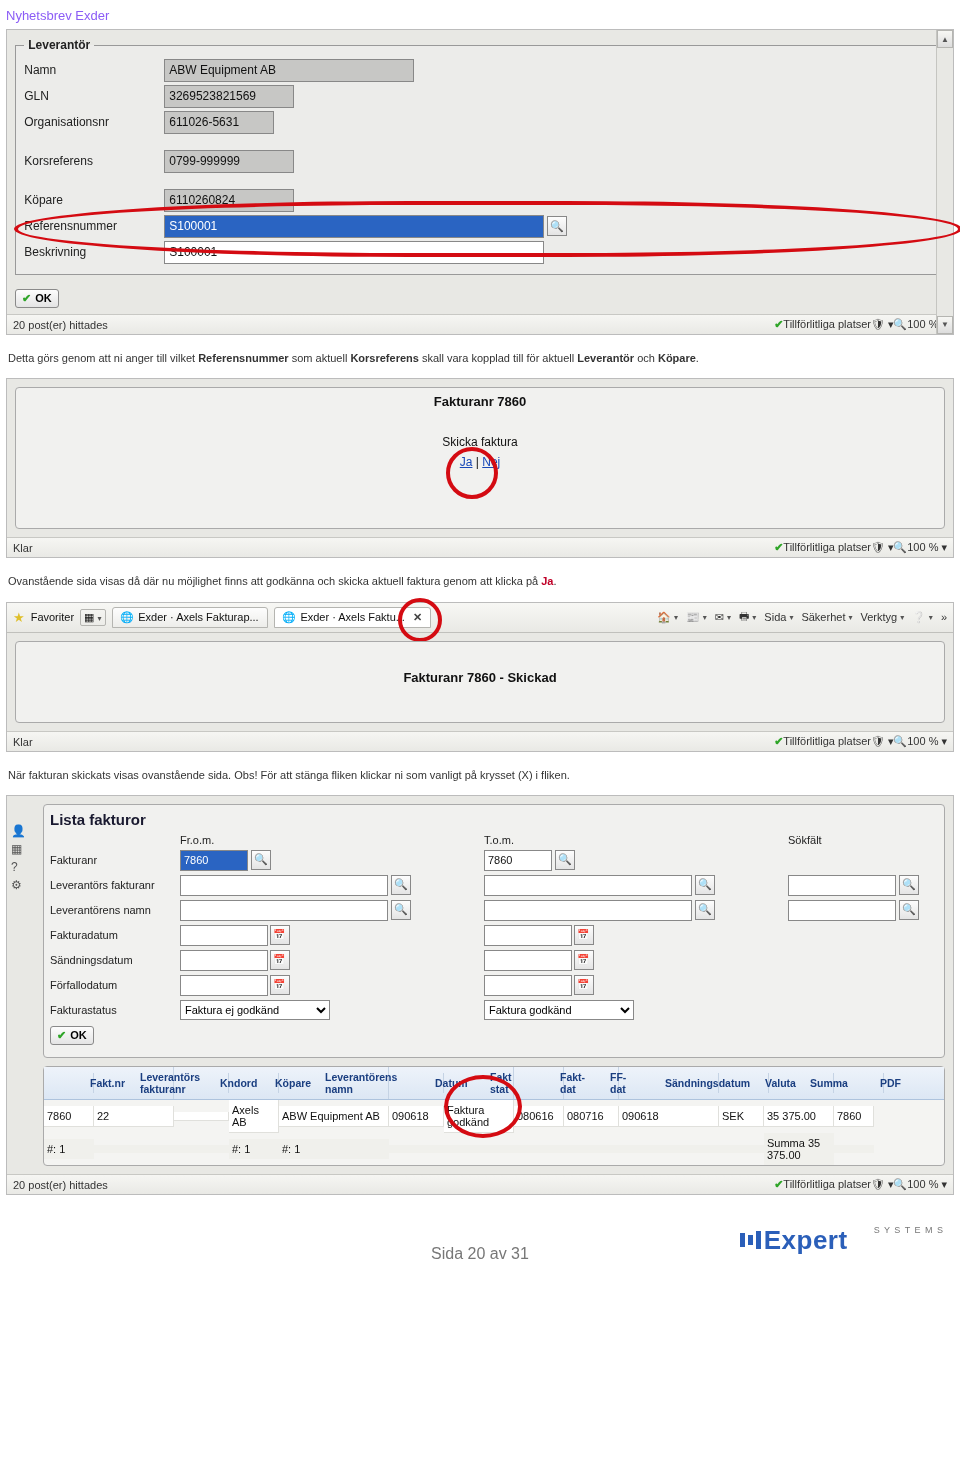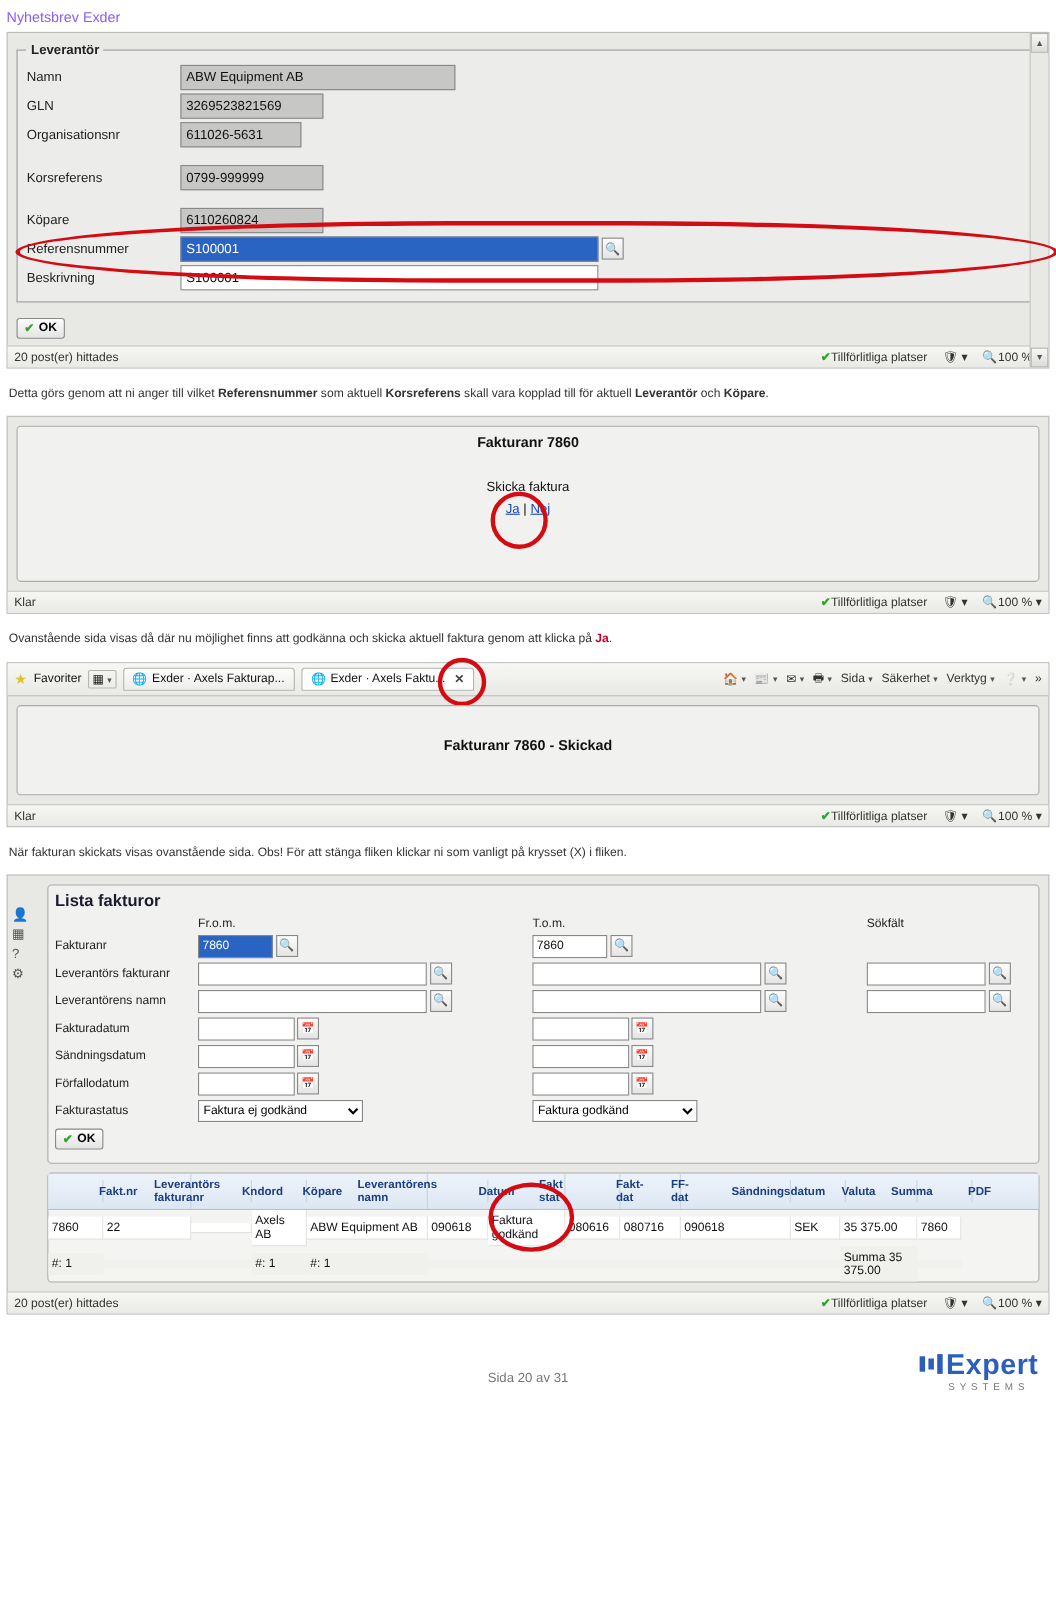--- a/index.html
+++ b/index.html
@@ -57,21 +57,21 @@
     padding:2px 6px; font-size:11px; font-weight:bold; margin:6px 8px;
     border-radius:3px;
   }
   .check { color:#2fa528; font-weight:bold; font-size:11px;}
   .status-bar {
     display:flex; align-items:flex-end; justify-content:space-between;
     background:linear-gradient(#f6f6f3,#e9e9e5);
     border-top:1px solid #c8c8c4;
     font-size:11px; padding:3px 6px; color:#333;
   }
-  .status-right { display:flex; gap:14px; align-items:center;}
+  .status-right { display:flex; align-items:center;}
   .body-text { font-size:11px; color:#333; line-height:1.4; padding: 6px 8px 12px 8px; }
   .body-text b { font-weight:bold; }
   .body-text .ja { color: #c00028; font-weight:bold;}
   .dialog-box {
     margin: 8px; border:1px solid #aaa; background:#f1f1ef;
     border-radius:4px; height:140px; position:relative;
     display:flex; flex-direction:column; align-items:center; justify-content:flex-start;
   }
   .dialog-title { font-weight:bold; font-size:13px; margin-top:6px;}
   .dialog-sub { font-size:12px; margin-top:26px;}
@@ -125,22 +125,22 @@
     grid-template-columns: 50px 80px 55px 50px 110px 55px 70px 50px 55px 100px 45px 70px 40px;
     gap:0; align-items:center;}
   .thead { background:linear-gradient(#eef3fa,#dce7f4); border-bottom:1px solid #adc3dd; }
   .thead div { font-size:10.5px; color:#1a3e80; font-weight:bold; padding:4px 3px; border-right:1px solid #c5d3e4;margin-left:43px;}
   .trow div { padding:4px 3px; border-right:1px solid #e0e0dc; border-bottom:1px solid #e0e0dc; background:#fff; font-size:11px;}
   .tfoot div { padding:4px 3px; background:#f0f0ec; font-size:11px;}
   .red-circle-small {
     position:absolute; border:4px solid #d40b12; border-radius:50%;
     width:70px; height:55px;
   }
-  .footer-area { text-align:center; color:#777; font-size:12px; padding:40px 0 10px 0;}
-  .expert-logo { position:absolute; right:16px; display:flex; flex-direction:column; align-items:flex-start;}
+  .footer-area { text-align:center; color:#777; font-size:16px; padding:40px 0 10px 0;}
+  .expert-logo { position:absolute; right:16px; display:flex; flex-direction:row; align-items:flex-start;}
   .expert-row { display:flex; align-items:center; gap:2px;}
   .eblock { width:5px; height:14px; background:#2b5fb9; margin-right:1px;}
   .expert-text { font-family: 'Trebuchet MS', Arial; font-size:26px; color:#2b5fb9; font-weight:bold; letter-spacing:0.5px;}
   .expert-sub { font-size:9px; color:#777; letter-spacing:1px; margin-left:26px;}
   .scrollbar-v { position:absolute; right:0; top:0; bottom:0; width:16px; background:#e8e8e4; border-left:1px solid #c5c5c1; display:flex; flex-direction:column; justify-content:space-between;}
   .sb-btn { height:16px; background:linear-gradient(#f7f7f4,#ddd); border:1px solid #b5b5b1; display:flex; align-items:center; justify-content:center; font-size:8px; color:#555;}
   .rel { position:relative; }
   .globe { color:#2b6db9; }
   .fav-star { color:#dfbf2a; font-size:13px;}
 </style>

